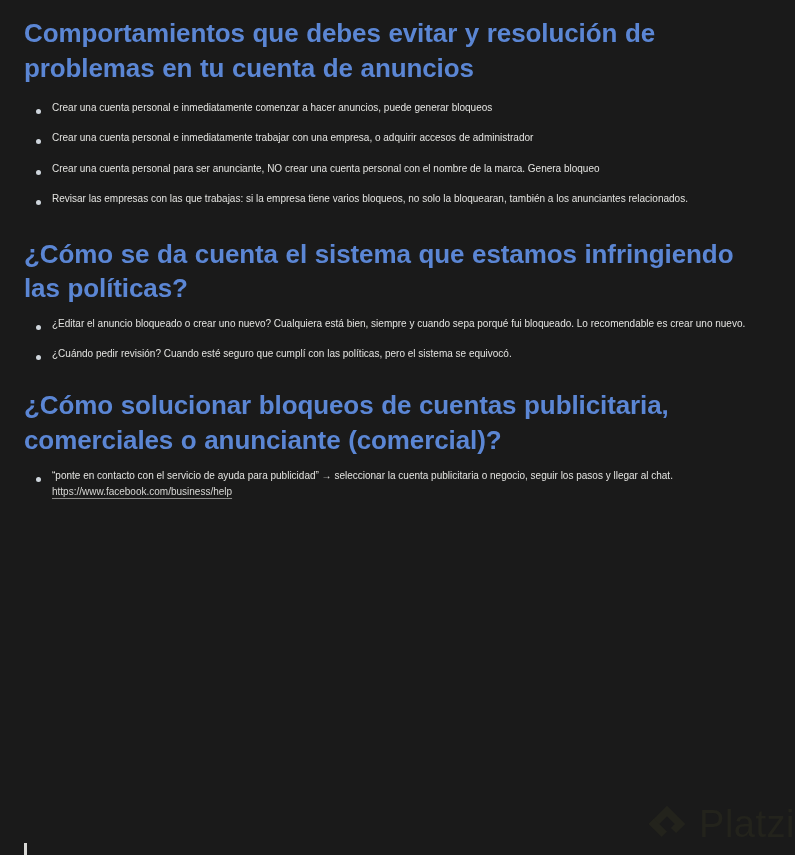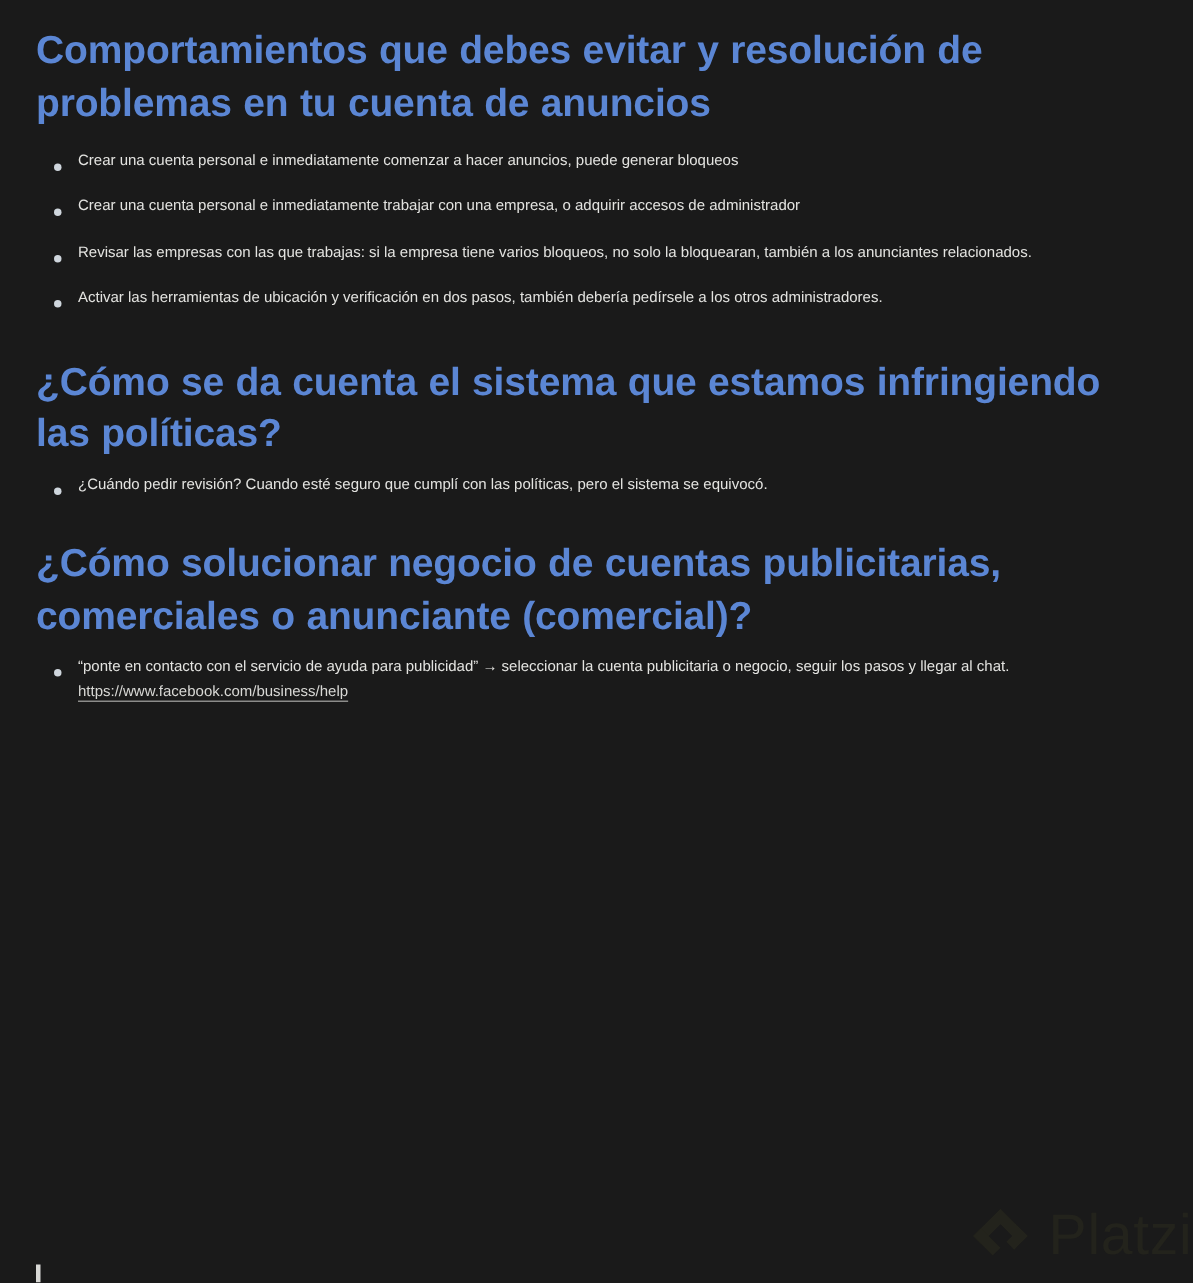--- a/index.html
+++ b/index.html
@@ -132,36 +132,39 @@
     <h2 class="section-heading heading-1">Comportamientos que debes evitar y resolución de problemas en tu cuenta de anuncios</h2>
 
     <ul class="bullets first-list">
       <li>
         <span class="bullet-text">Crear una cuenta personal e inmediatamente comenzar a hacer anuncios, puede generar bloqueos</span>
       </li>
       <li>
         <span class="bullet-text">Crear una cuenta personal e inmediatamente trabajar con una empresa, o adquirir accesos de administrador</span>
       </li>
       <li>
-        <span class="bullet-text">Revisar las empresas con las que trabajas: si la empresa tiene varios bloqueos, no solo la bloquearan, también a los anunciantes relacionados.</span>
+        <span class="bullet-text">Crear una cuenta personal para ser anunciante, NO crear una cuenta personal con el nombre de la marca. Genera bloqueo</span>
       </li>
       <li>
-        <span class="bullet-text">Activar las herramientas de ubicación y verificación en dos pasos, también debería pedírsele a los otros administradores.</span>
+        <span class="bullet-text">Revisar las empresas con las que trabajas: si la empresa tiene varios bloqueos, no solo la bloquearan, también a los anunciantes relacionados.</span>
       </li>
     </ul>
 
     <h2 class="section-heading heading-2">¿Cómo se da cuenta el sistema que estamos infringiendo las políticas?</h2>
 
     <ul class="bullets mid-list">
       <li>
+        <span class="bullet-text">¿Editar el anuncio bloqueado o crear uno nuevo? Cualquiera está bien, siempre y cuando sepa porqué fui bloqueado. Lo recomendable es crear uno nuevo.</span>
+      </li>
+      <li>
         <span class="bullet-text">¿Cuándo pedir revisión? Cuando esté seguro que cumplí con las políticas, pero el sistema se equivocó.</span>
       </li>
     </ul>
 
-    <h2 class="section-heading heading-3">¿Cómo solucionar negocio de cuentas publicitarias, comerciales o anunciante (comercial)?</h2>
+    <h2 class="section-heading heading-3">¿Cómo solucionar bloqueos de cuentas publicitaria, comerciales o anunciante (comercial)?</h2>
 
     <ul class="bullets mid-list">
       <li>
         <span class="bullet-text">“ponte en contacto con el servicio de ayuda para publicidad” → seleccionar la cuenta publicitaria o negocio, seguir los pasos y llegar al chat.</span>
         <a class="inline-link" href="#">https://www.facebook.com/business/help</a>
       </li>
     </ul>
 
   </div>
 

